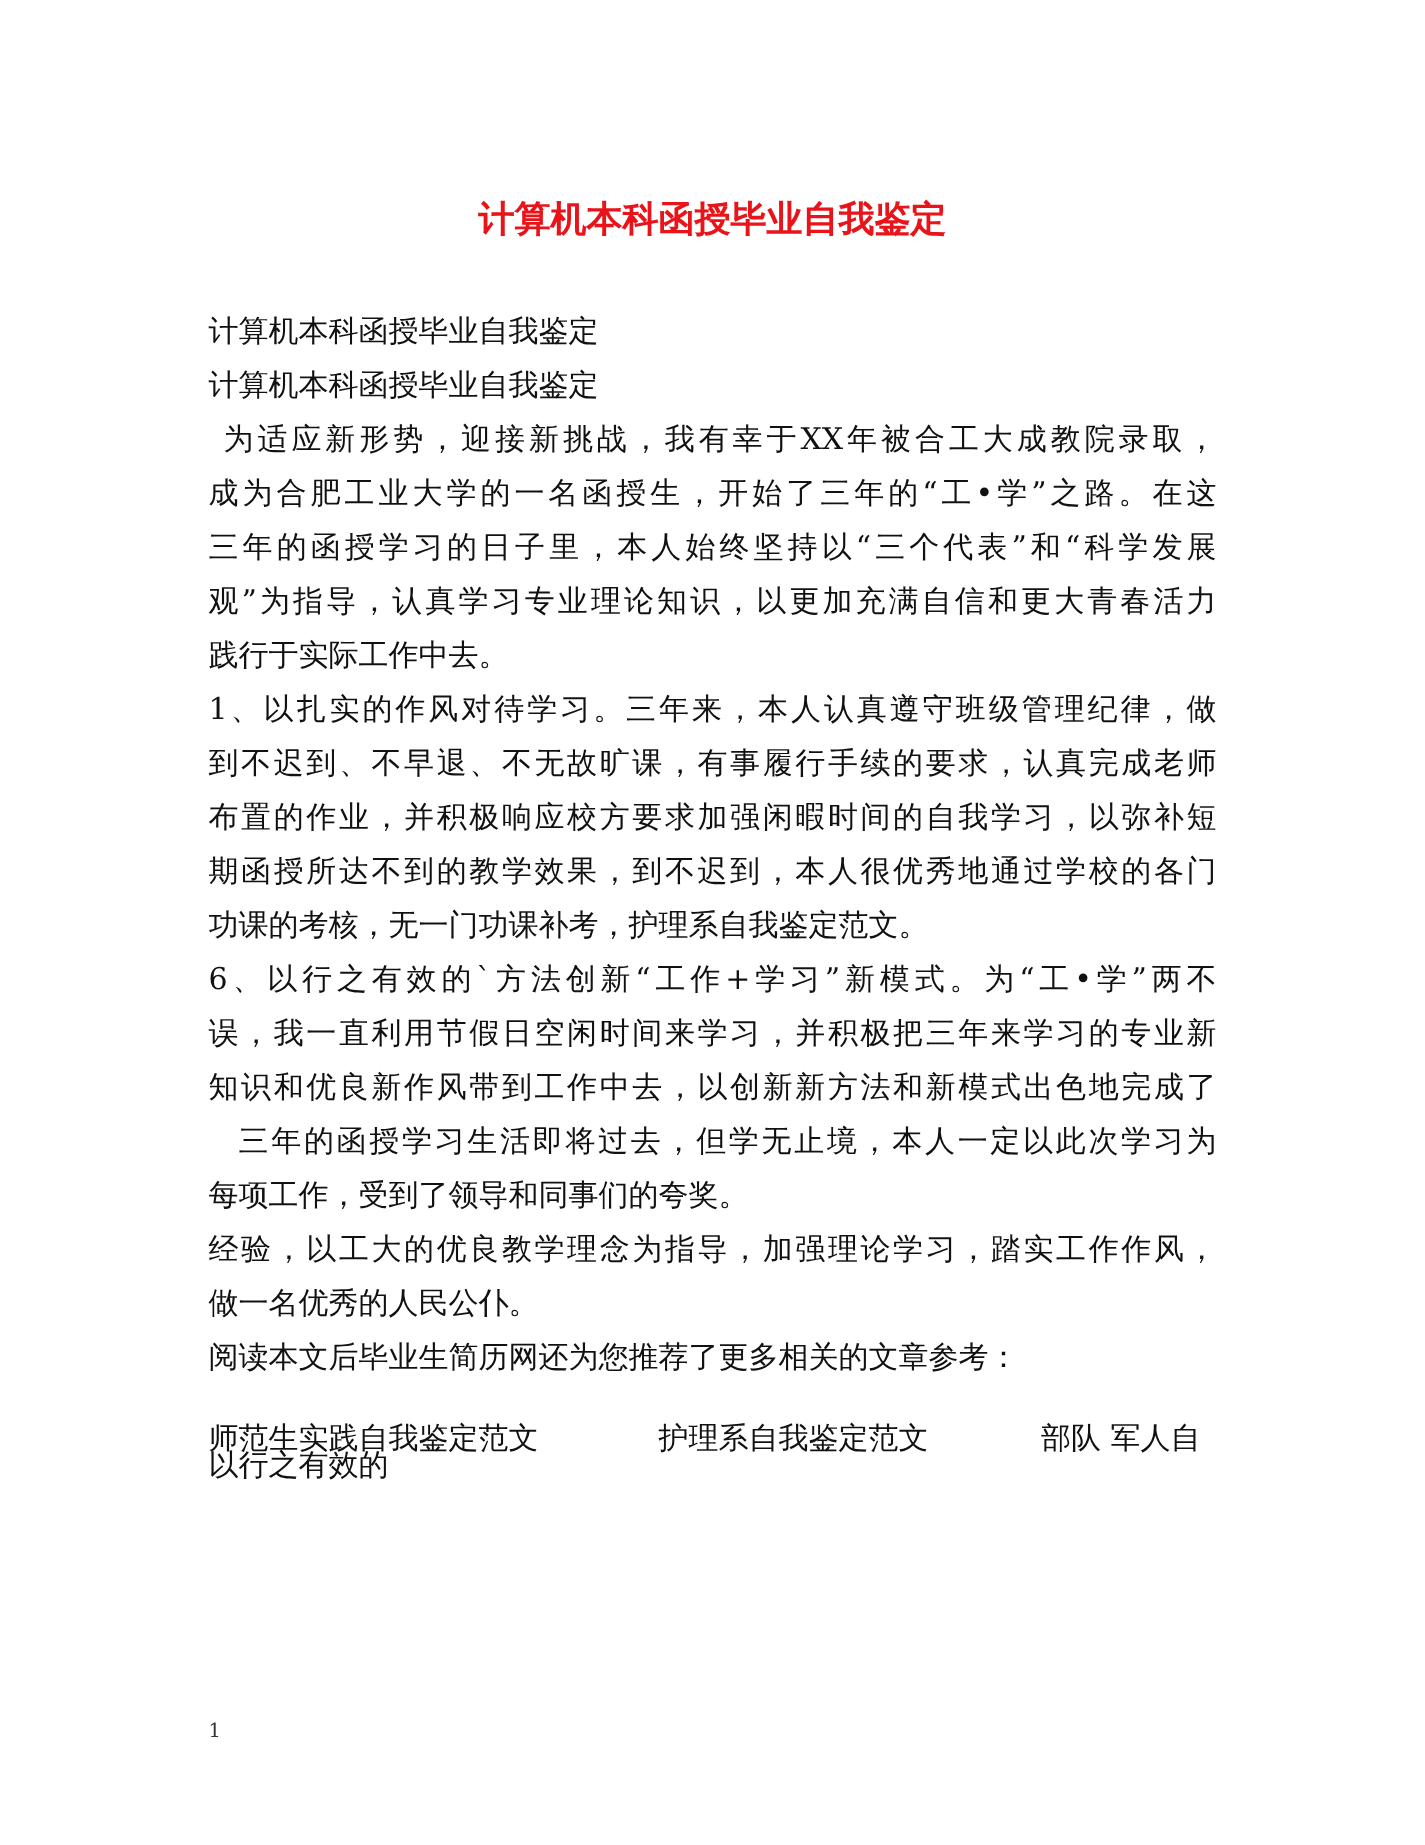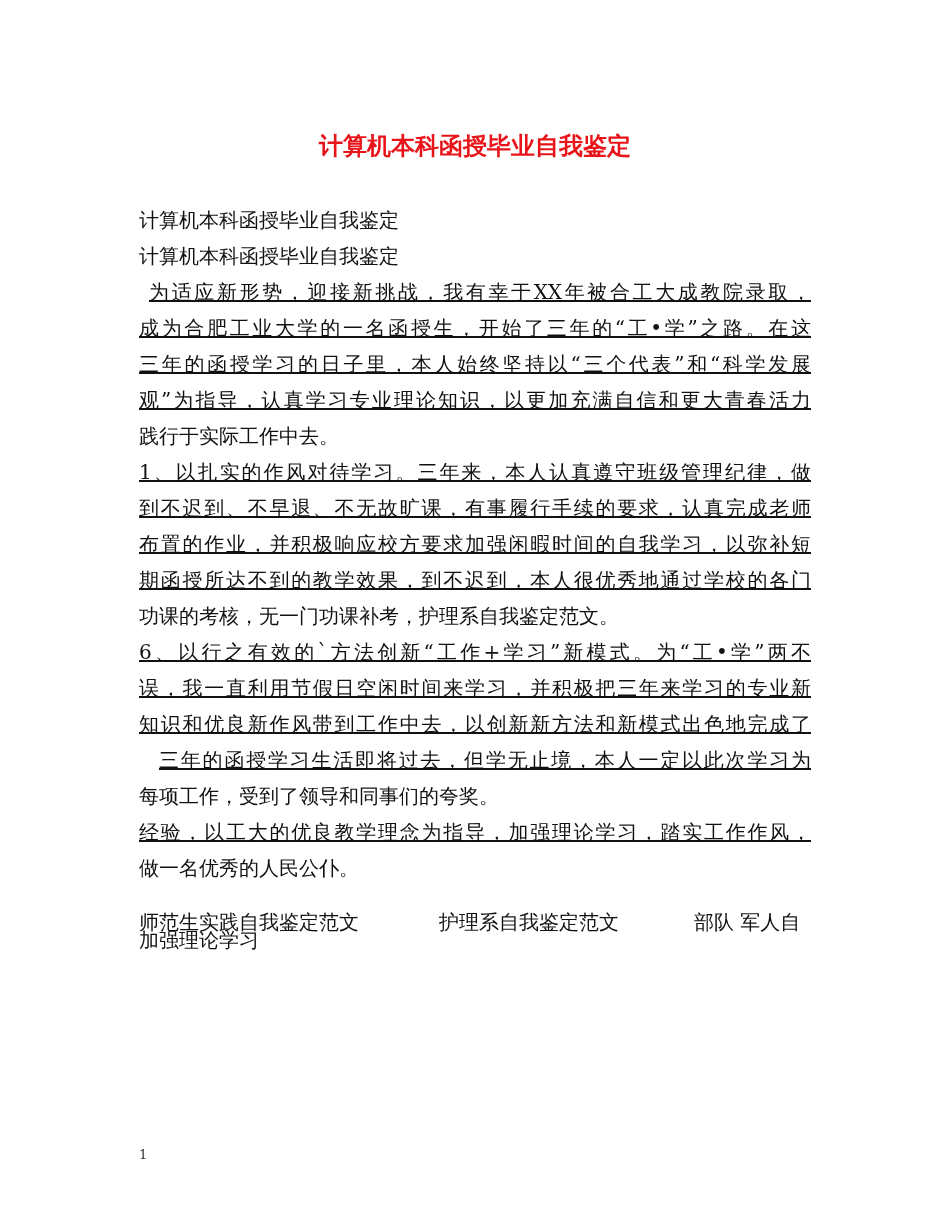--- a/index.html
+++ b/index.html
@@ -3,21 +3,21 @@
 <meta charset="utf-8">
 <style>
   html, body { margin: 0; padding: 0; background: #ffffff; }
   body { width: 950px; height: 1230px; position: relative; overflow: hidden;
          font-family: "DejaVu Serif", "Liberation Serif", serif; color: #111; }
   .title { position: absolute; left: 0; width: 950px; top: 130px; text-align: center;
            font-size: 24px; font-weight: bold; color: #e8141a; letter-spacing: 0px;
            font-family: "DejaVu Sans", "Liberation Sans", sans-serif; }
   .body { position: absolute; left: 139px; top: 202px; width: 672px; }
   .line { font-size: 20px; height: 36px; line-height: 36px; white-space: nowrap; overflow: visible; }
-  .justify { text-align: justify; text-align-last: justify; text-decoration: underline; }
+  .justify { text-align: justify; text-align-last: justify; }
   .indent { padding-left: 10px; }
   .links { display: flex; }
   .links span { display: inline-block; margin-top: 18px; }
   .pageno { position: absolute; left: 139px; top: 1147px; font-size: 13px; color: #333; }
 </style>
 </head>
 <body>
 
 <div class="title">计算机本科函授毕业自我鉴定</div>
 
@@ -34,21 +34,22 @@
   <div class="line justify">布置的作业，并积极响应校方要求加强闲暇时间的自我学习，以弥补短</div>
   <div class="line justify">期函授所达不到的教学效果，到不迟到，本人很优秀地通过学校的各门</div>
   <div class="line">功课的考核，无一门功课补考，护理系自我鉴定范文。</div>
   <div class="line justify">6、以行之有效的`方法创新“工作+学习”新模式。为“工•学”两不</div>
   <div class="line justify">误，我一直利用节假日空闲时间来学习，并积极把三年来学习的专业新</div>
   <div class="line justify">知识和优良新作风带到工作中去，以创新新方法和新模式出色地完成了</div>
   <div class="line justify indent" style="padding-left:20px">三年的函授学习生活即将过去，但学无止境，本人一定以此次学习为</div>
   <div class="line">每项工作，受到了领导和同事们的夸奖。</div>
   <div class="line justify">经验，以工大的优良教学理念为指导，加强理论学习，踏实工作作风，</div>
   <div class="line">做一名优秀的人民公仆。</div>
+  <div class="line">阅读本文后毕业生简历网还为您推荐了更多相关的文章参考：</div>
   <div class="line links">
     <span style="width:300px">师范生实践自我鉴定范文</span>
     <span style="width:255px">护理系自我鉴定范文</span>
     <span>部队 军人自</span>
   </div>
-  <div class="line">加强理论学习</div>
+  <div class="line">以行之有效的</div>
 </div>
 
 <div class="pageno">1</div>
 
 </body></html>

